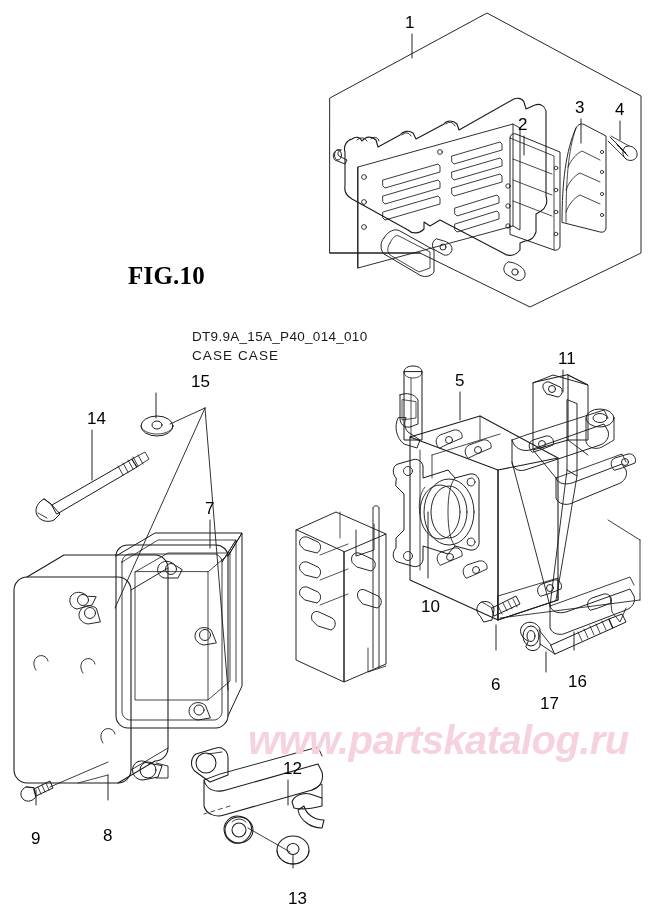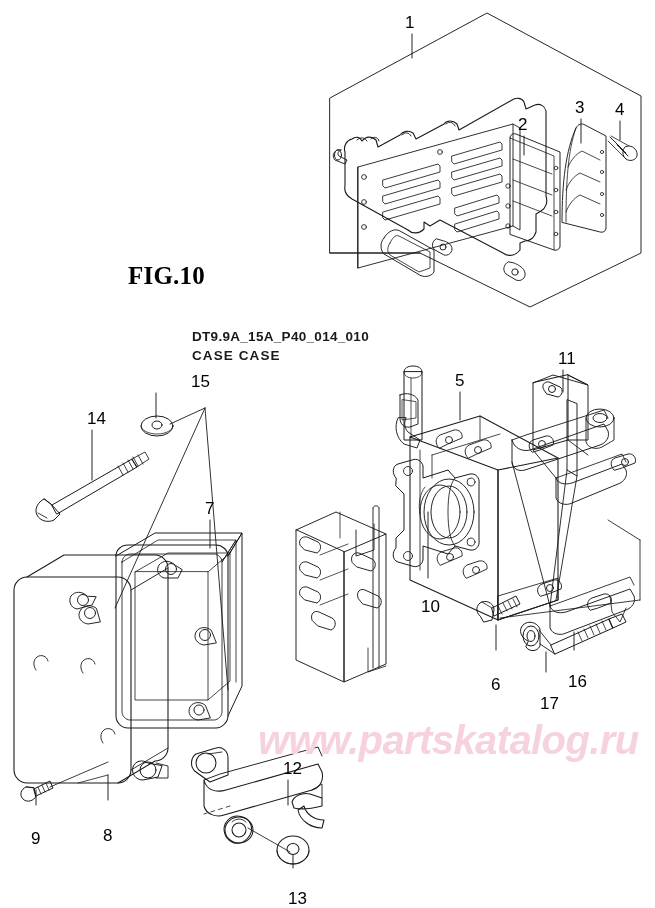--- a/index.html
+++ b/index.html
@@ -36,37 +36,35 @@
     font-family: Liberation Serif, serif;
   }
   .caption-block {
     position: absolute;
     left: 192px;
     top: 327px;
     font-size: 13.5px;
     color: #1a1a1a;
     line-height: 1.42;
     white-space: nowrap;
-    font-weight: bold;
   }
   .caption-block .cap-code { display: block; letter-spacing: 0.3px; }
   .caption-block .cap-name { display: block; letter-spacing: 1.1px; }
   .watermark {
     position: absolute;
     left: 248px;
     top: 718px;
     font-size: 40px;
     font-weight: bold;
     font-style: italic;
     color: #f6d2de;
     letter-spacing: -0.6px;
     white-space: nowrap;
     user-select: none;
     pointer-events: none;
-    margin-left: 10px;
   }
   .callout {
     position: absolute;
     font-size: 17px;
     color: #000000;
     white-space: nowrap;
     line-height: 1;
   }
 </style>
 </head>

